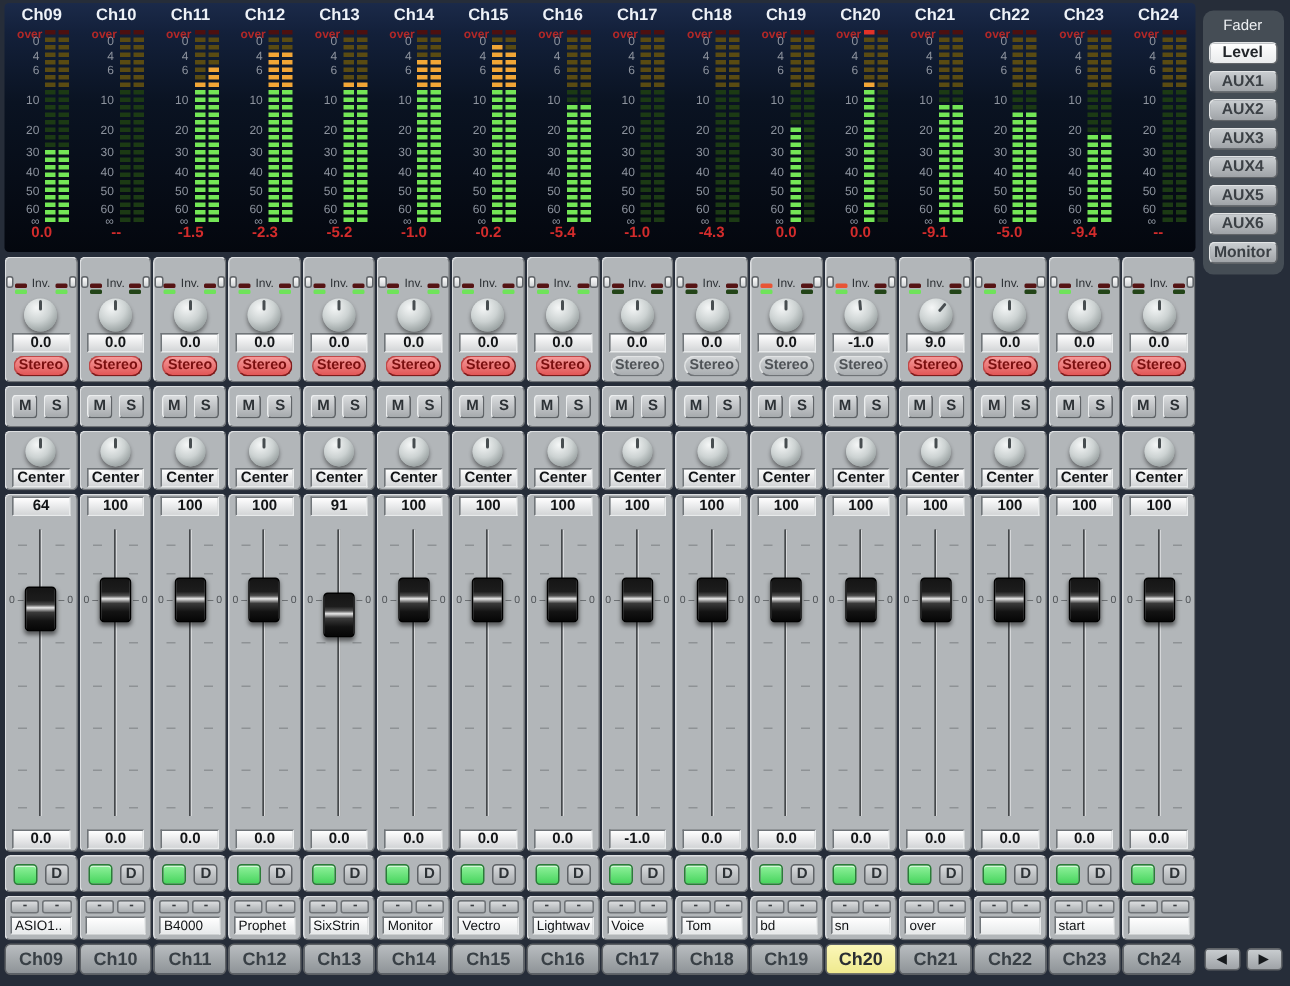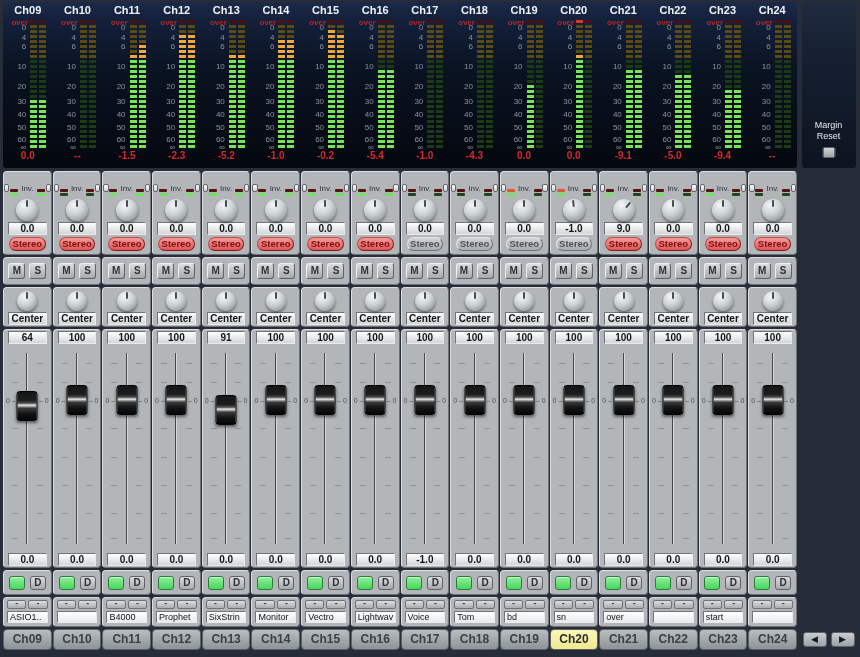--- a/index.html
+++ b/index.html
@@ -2427,24 +2427,23 @@
                 <div class="dashbtn">-</div>
                 <div class="dashbtn">-</div>
               </div>
               <div class="namefield"></div>
             </div>
             <div class="chtab">Ch24</div>
           </div>
         </div>
     </div>
     <div class="sidebar">
-      <div class="sb-top">
-        <div class="mr-label">Margin
-Reset</div>
-        <div class="mr-btn"></div>
+      <div class="sb-panel">
+        <div class="sb-label">Fader</div>
+        <div id="fader-options" style="display:contents"><div class="sbbtn active">Level</div><div class="sbbtn">AUX1</div><div class="sbbtn">AUX2</div><div class="sbbtn">AUX3</div><div class="sbbtn">AUX4</div><div class="sbbtn">AUX5</div><div class="sbbtn">AUX6</div><div class="sbbtn">Monitor</div></div>
       </div>
       <div class="sb-arrows">
         <div class="arrbtn">◀</div>
         <div class="arrbtn">▶</div>
       </div>
     </div>
   </div>
 </div>
 
 </body></html>

